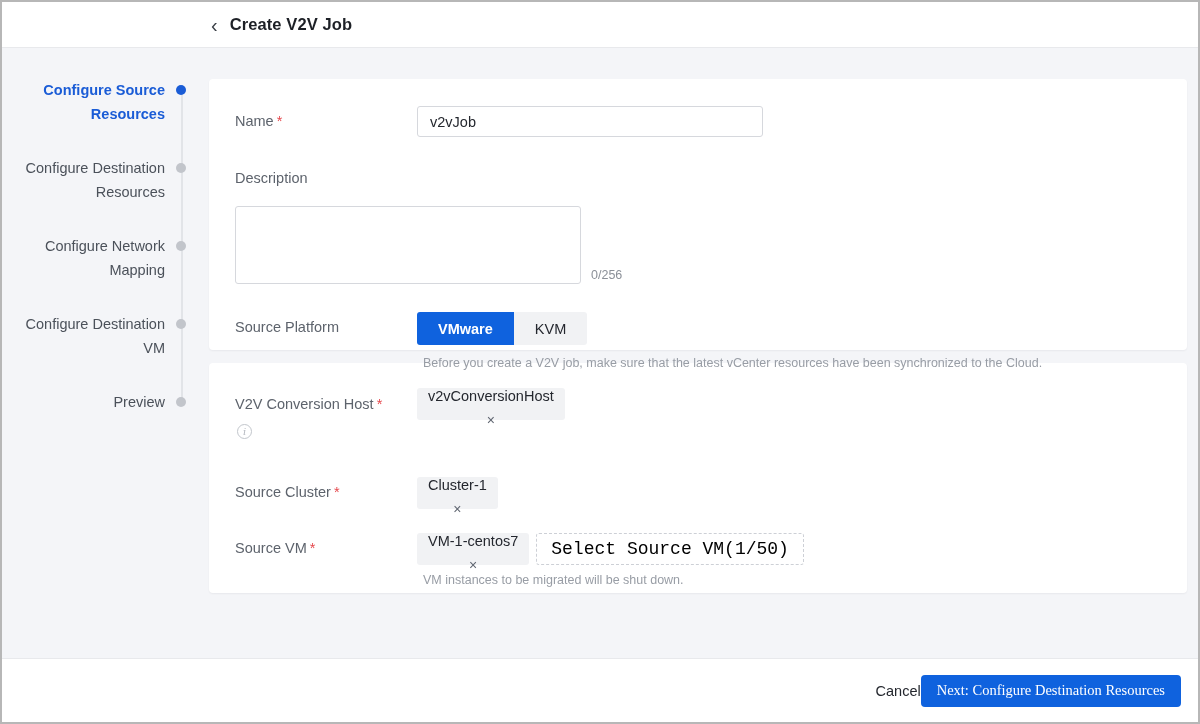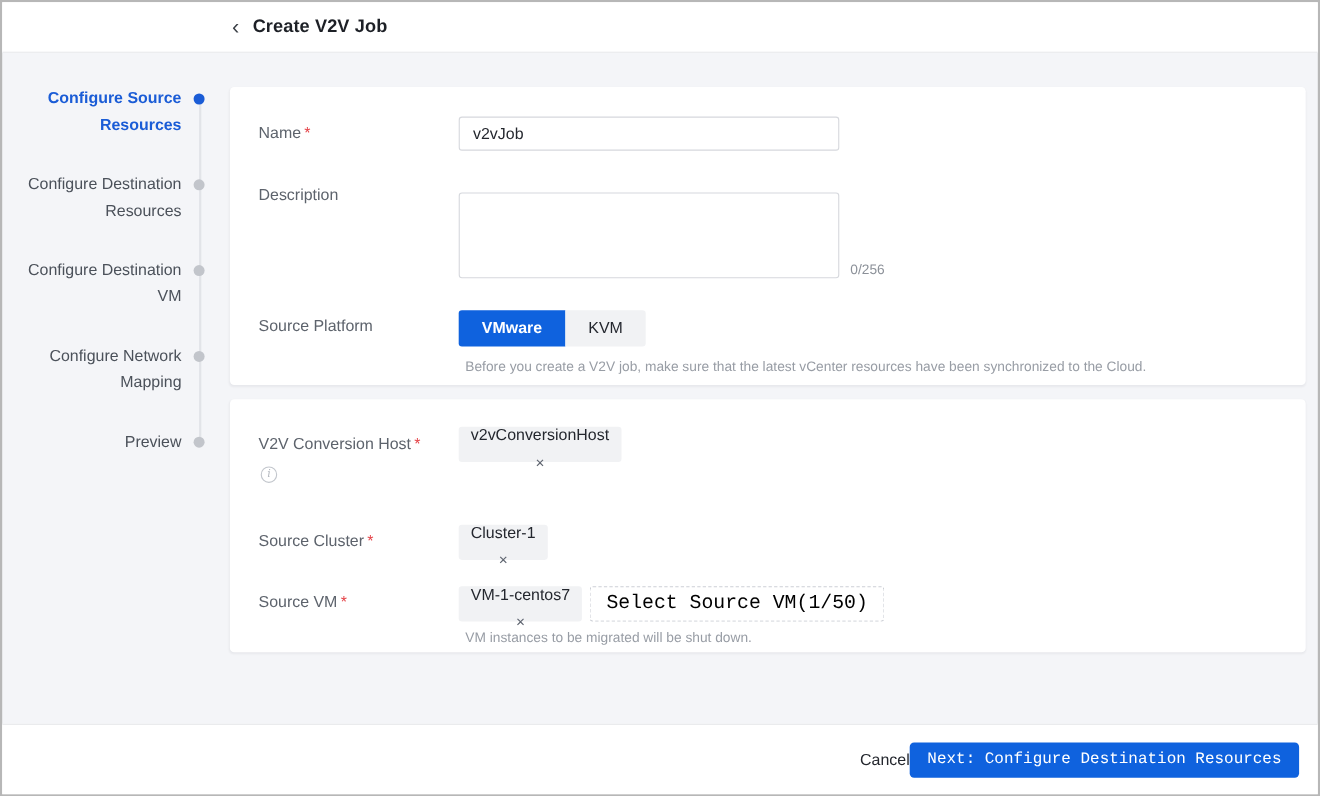--- a/index.html
+++ b/index.html
@@ -60,21 +60,21 @@
     width:182px; flex:none; font-size:14.5px; color:#5d636c; line-height:31px;
   }
   .req { color:#e5484d; margin-left:3px; }
 
   .row-name { margin-bottom:26px; }
   .txt-input {
     width:346px; height:31px; border:1px solid #d6d8dd; border-radius:3px;
     font-size:14.5px; color:#24272e; padding:0 12px;
     font-family:"Liberation Sans","DejaVu Sans",sans-serif; background:#fff;
   }
-  .row-desc { margin-bottom:24px; }
+  .row-desc { margin-bottom:24px;flex-direction:column; }
   .desc-wrap { position:relative;margin-top:12px; }
   .txt-area {
     width:346px; height:78px; border:1px solid #d6d8dd; border-radius:3px;
     resize:none; font-size:14.5px; padding:6px 12px;
     font-family:"Liberation Sans","DejaVu Sans",sans-serif; background:#fff;
   }
   .counter {
     position:absolute; left:356px; bottom:6px; font-size:12.5px; color:#8b9098;
     white-space:nowrap;
   }
@@ -119,21 +119,21 @@
     display:flex; align-items:center; justify-content:flex-end;
     padding-right:17px; 
   }
   .btn-cancel {
     background:none; border:none; font-size:14.5px; color:#24272e; cursor:pointer;
     font-family:"Liberation Sans","DejaVu Sans",sans-serif;
   }
   .btn-next {
     height:32px; background:#0f62de; color:#fff; border:none; border-radius:4px;
     padding:0 16px; font-size:14.5px; font-weight:500; cursor:pointer;
-    font-family:Liberation Mono, monospace;
+    font-family:Liberation Serif, serif;
   }
 </style>
 </head>
 <body>
 
 <div class="page">
 
   <div class="hdr">
     <span class="back">‹</span>
     <span class="title">Create V2V Job</span>
@@ -145,25 +145,25 @@
       <div class="rail"></div>
       <div class="step active">
         <div class="lbl">Configure Source Resources</div>
         <div class="dot"></div>
       </div>
       <div class="step">
         <div class="lbl">Configure Destination Resources</div>
         <div class="dot"></div>
       </div>
       <div class="step">
+        <div class="lbl">Configure Network Mapping</div>
+        <div class="dot"></div>
+      </div>
+      <div class="step">
         <div class="lbl">Configure Destination VM</div>
-        <div class="dot"></div>
-      </div>
-      <div class="step">
-        <div class="lbl">Configure Network Mapping</div>
         <div class="dot"></div>
       </div>
       <div class="step">
         <div class="lbl">Preview</div>
         <div class="dot"></div>
       </div>
     </div>
 
     <div class="main">
 

